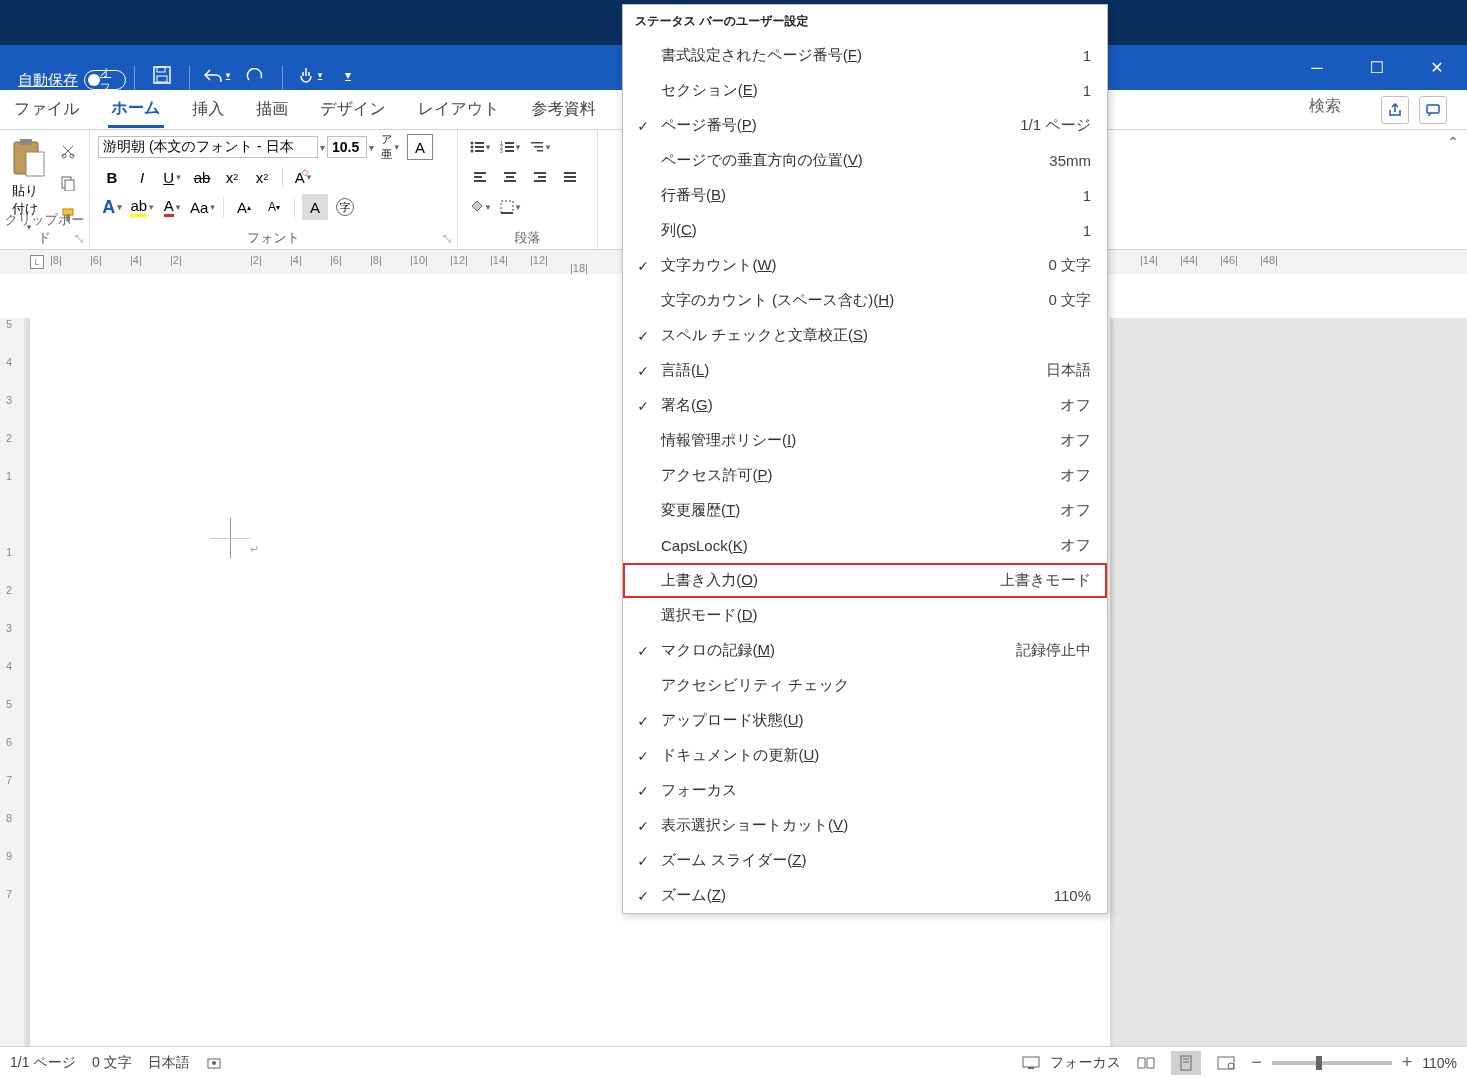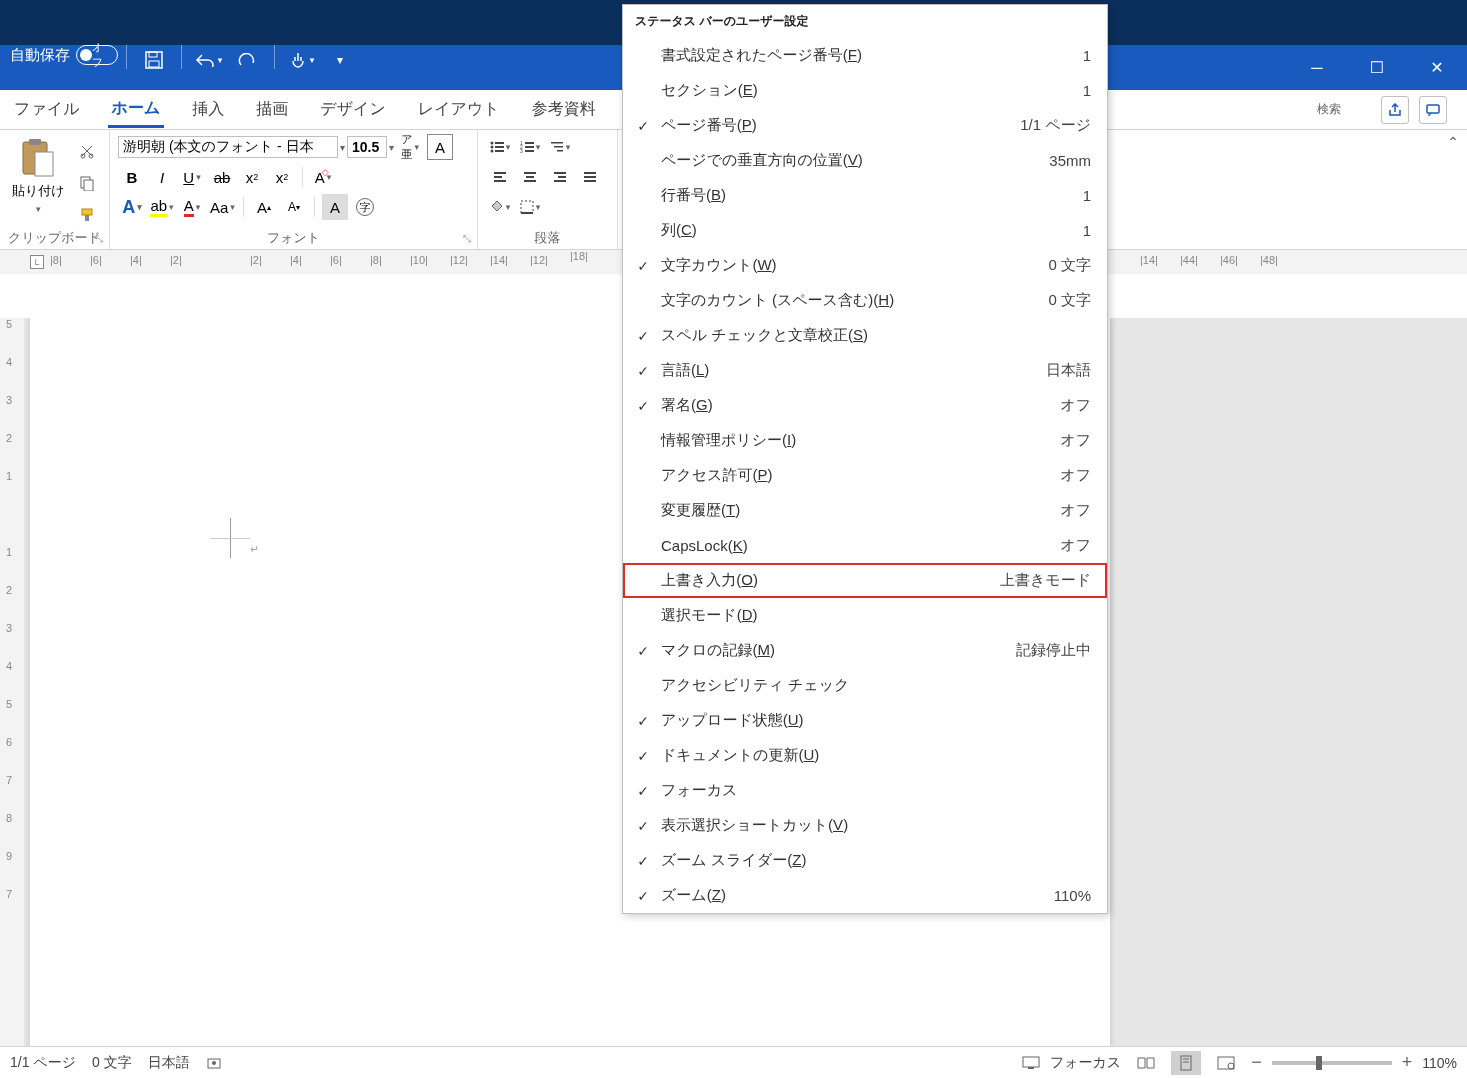--- a/index.html
+++ b/index.html
@@ -2,36 +2,36 @@
 <html><head>
 <meta charset="utf-8">
 <style>
 * { margin: 0; padding: 0; box-sizing: border-box; font-family: "Yu Gothic UI", "Meiryo", sans-serif; }
 body { width: 1467px; height: 1078px; background: #fff; overflow: hidden; position: relative; }
 
 
 .titlebar { height: 45px; background: #0a2f5c; display: flex; align-items: center; }
 
 
-.qat { height: 45px; background: #185abd; display: flex; align-items: flex-start; color: #fff; padding: 0 10px; position: relative; }
+.qat { height: 45px; background: #185abd; display: flex; align-items: flex-end; color: #fff; padding: 0 18px; position: relative; text-decoration: underline; }
 .autosave { display: flex; align-items: center; gap: 6px; font-size: 15px; }
 .toggle { width: 42px; height: 20px; border: 1px solid #fff; border-radius: 10px; display: flex; align-items: center; justify-content: flex-end; padding: 0 3px; font-size: 11px; }
 .toggle::before { content: ""; width: 12px; height: 12px; background: #fff; border-radius: 50%; margin-right: auto; }
 .qat-sep { width: 1px; height: 24px; background: rgba(255,255,255,.4); margin: 0 8px; }
 .qat-btn { width: 30px; height: 30px; display: flex; align-items: center; justify-content: center; color: #fff; margin: 0 4px; }
 .qat-title { position: absolute; left: 50%; transform: translateX(-50%); font-size: 16px; }
 
 .win-controls { position: absolute; right: 0; top: 45px; height: 45px; display: flex; }
 .win-btn { width: 60px; height: 45px; display: flex; align-items: center; justify-content: center; color: #fff; font-size: 16px; }
 
 
 .tabs { height: 40px; display: flex; align-items: center; border-bottom: 1px solid #d4d4d4; padding-left: 10px; gap: 24px; background: #fff; }
 .tab { font-size: 16px; color: #444; padding: 6px 4px; }
 .tab.active { color: #185abd; border-bottom: 3px solid #185abd; font-weight: 600; }
-.search-box { margin-left: auto; display: flex; align-items: center; gap: 10px; color: #666; font-size: 12px; padding-right: 20px; }
+.search-box { margin-left: auto; display: flex; gap: 10px; color: #666; font-size: 16px; padding-right: 20px; }
 .share-btn { width: 28px; height: 28px; border: 1px solid #c0c0c0; border-radius: 3px; display: flex; align-items: center; justify-content: center; color: #185abd; }
 
 
 .ribbon { height: 120px; background: #fff; border-bottom: 1px solid #d4d4d4; display: flex; position: relative; }
 .ribbon-group { border-right: 1px solid #e0e0e0; padding: 4px 8px 20px; position: relative; }
 .group-label { position: absolute; bottom: 2px; left: 0; right: 0; text-align: center; font-size: 13px; color: #666; }
 .group-dlg { position: absolute; bottom: 4px; right: 6px; font-size: 10px; color: #888; }
 .paste-btn { display: flex; flex-direction: column; align-items: center; gap: 4px; padding: 4px; }
 .font-row { display: flex; align-items: center; gap: 2px; margin-bottom: 4px; }
 .font-sel { border: 1px solid #c0c0c0; font-size: 14px; padding: 2px 4px; }
@@ -141,21 +141,21 @@
       <svg width="14" height="14" viewBox="0 0 14 14">
           <rect x="1" y="2" width="12" height="8" rx="1" fill="none" stroke="#185abd" stroke-width="1.5"></rect>
           <path d="M5 10 l-2 3 v-3" fill="none" stroke="#185abd"></path>
         </svg>
     </div>
   </div>
 </div>
 
 <div class="ribbon">
 
-  <div class="ribbon-group" style="width:110px">
+  <div class="ribbon-group" style="width:90px">
     <div style="display:flex;gap:4px">
       <div class="paste-btn">
         <svg width="34" height="40" viewBox="0 0 34 40">
             <rect x="2" y="4" width="24" height="32" rx="2" fill="#c19a5b" stroke="#8a6a3a"></rect>
             <rect x="8" y="1" width="12" height="6" rx="1" fill="#888"></rect>
             <rect x="14" y="14" width="18" height="24" fill="#fff" stroke="#888"></rect>
           </svg>
         <span style="font-size:13px">貼り付け</span>
         <span style="font-size:9px;color:#666">▾</span>
       </div>
@@ -324,21 +324,21 @@
       <span class="ruler-tick" style="left: 120px; top: 4px;">|2|</span>
       <span class="ruler-tick" style="left: 160px; top: 4px;"></span>
       <span class="ruler-tick" style="left: 200px; top: 4px;">|2|</span>
       <span class="ruler-tick" style="left: 240px; top: 4px;">|4|</span>
       <span class="ruler-tick" style="left: 280px; top: 4px;">|6|</span>
       <span class="ruler-tick" style="left: 320px; top: 4px;">|8|</span>
       <span class="ruler-tick" style="left: 360px; top: 4px;">|10|</span>
       <span class="ruler-tick" style="left: 400px; top: 4px;">|12|</span>
       <span class="ruler-tick" style="left: 440px; top: 4px;">|14|</span>
       <span class="ruler-tick" style="left: 480px; top: 4px;">|12|</span>
-      <span class="ruler-tick" style="left: 520px; top: 0;">|18|</span>
+      <span class="ruler-tick" style="left: 520px; top: 12px;">|18|</span>
       <span class="ruler-tick" style="left: 1090px; top: 4px;">|14|</span>
       <span class="ruler-tick" style="left: 1130px; top: 4px;">|44|</span>
       <span class="ruler-tick" style="left: 1170px; top: 4px;">|46|</span>
       <span class="ruler-tick" style="left: 1210px; top: 4px;">|48|</span>
     </div>
 </div>
 
 <div class="ruler-v">
   <div id="ruler-v-ticks" style="position:relative;width:100%;flex:1">
       <span class="ruler-tick" style="top: 0px; left: 6px;">5</span>

